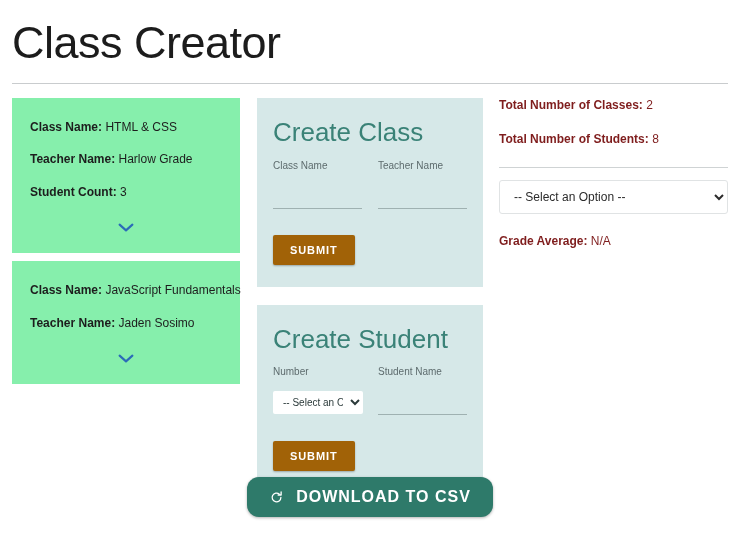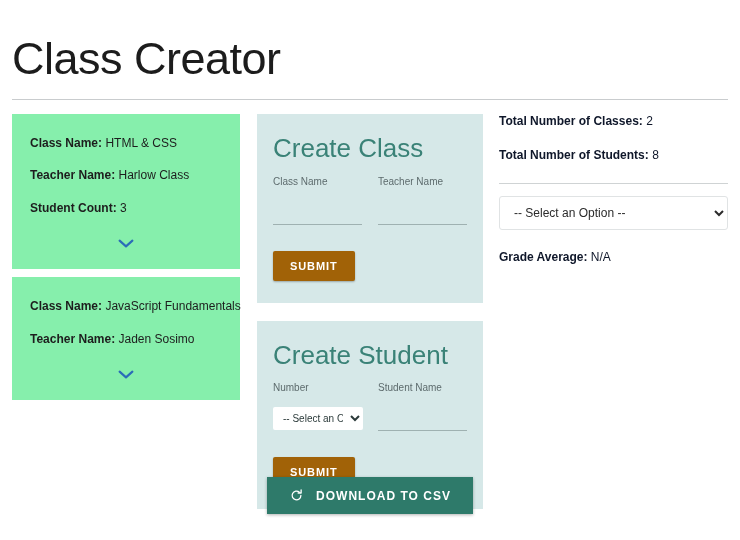--- a/index.html
+++ b/index.html
@@ -12,21 +12,21 @@
     background: #ffffff;
     font-family: "Liberation Sans", sans-serif;
     color: #202124;
     overflow: hidden;
   }
   .page {
     position: relative;
     width: 740px;
     height: 490px;
     box-sizing: border-box;
-    padding: 16px 12px;
+    padding: 0 12px;
   }
   .page-title {
     font-size: 45px;
     font-weight: 400;
     line-height: 1;
     letter-spacing: -0.5px;
     color: #1c1c1c;
     margin: 0;
     padding-top: 20px;
   }
@@ -140,21 +140,21 @@
     font-weight: bold;
     letter-spacing: 0.9px;
     padding: 9px 17px;
     cursor: pointer;
     box-shadow: 0 1px 2px rgba(0,0,0,0.28);
   }
 
   
   .stat-line {
     font-size: 12px;
-    color: #0f172a;
+    color: #7f1d1d;
     margin-bottom: 20px;
     line-height: 1.2;
   }
   .stat-label { font-weight: bold; }
   .stat-rule {
     border: 0;
     border-top: 1px solid #cfd3d4;
     margin: 0 0 12px 0;
   }
   .select-wide {
@@ -180,23 +180,23 @@
     top: 477px;
     text-align: center;
   }
   .download-btn {
     display: inline-flex;
     align-items: center;
     gap: 12px;
     background: #2e7a6a;
     color: #ffffff;
     border: 0;
-    border-radius: 0;
-    font-family: "Liberation Sans", sans-serif;
-    font-size: 12px;
+    border-radius: 12px;
+    font-family: "Liberation Sans", sans-serif;
+    font-size: 16px;
     font-weight: bold;
     letter-spacing: 1px;
     padding: 11px 22px;
     cursor: pointer;
     box-shadow: 0 1px 3px rgba(0,0,0,0.3);
   }
   .download-btn svg { display: block; }
 </style>
 </head>
 <body>
@@ -210,21 +210,21 @@
 
     <div class="col-left">
 
       <div class="class-card">
         <div class="card-line">
           <span class="card-label">Class Name:</span>
           <span class="card-value">HTML &amp; CSS</span>
         </div>
         <div class="card-line">
           <span class="card-label">Teacher Name:</span>
-          <span class="card-value">Harlow Class</span>
+          <span class="card-value">Harlow Grade</span>
         </div>
         <div class="card-line">
           <span class="card-label">Student Count:</span>
           <span class="card-value">3</span>
         </div>
         <div class="chevron-wrap">
           <svg width="16" height="10" viewBox="0 0 16 10">
             <path d="M1.6 1.6 L8 7.4 L14.4 1.6" fill="none" stroke="#2b6cb8" stroke-width="2.1" stroke-linecap="round" stroke-linejoin="round"></path>
           </svg>
         </div>

